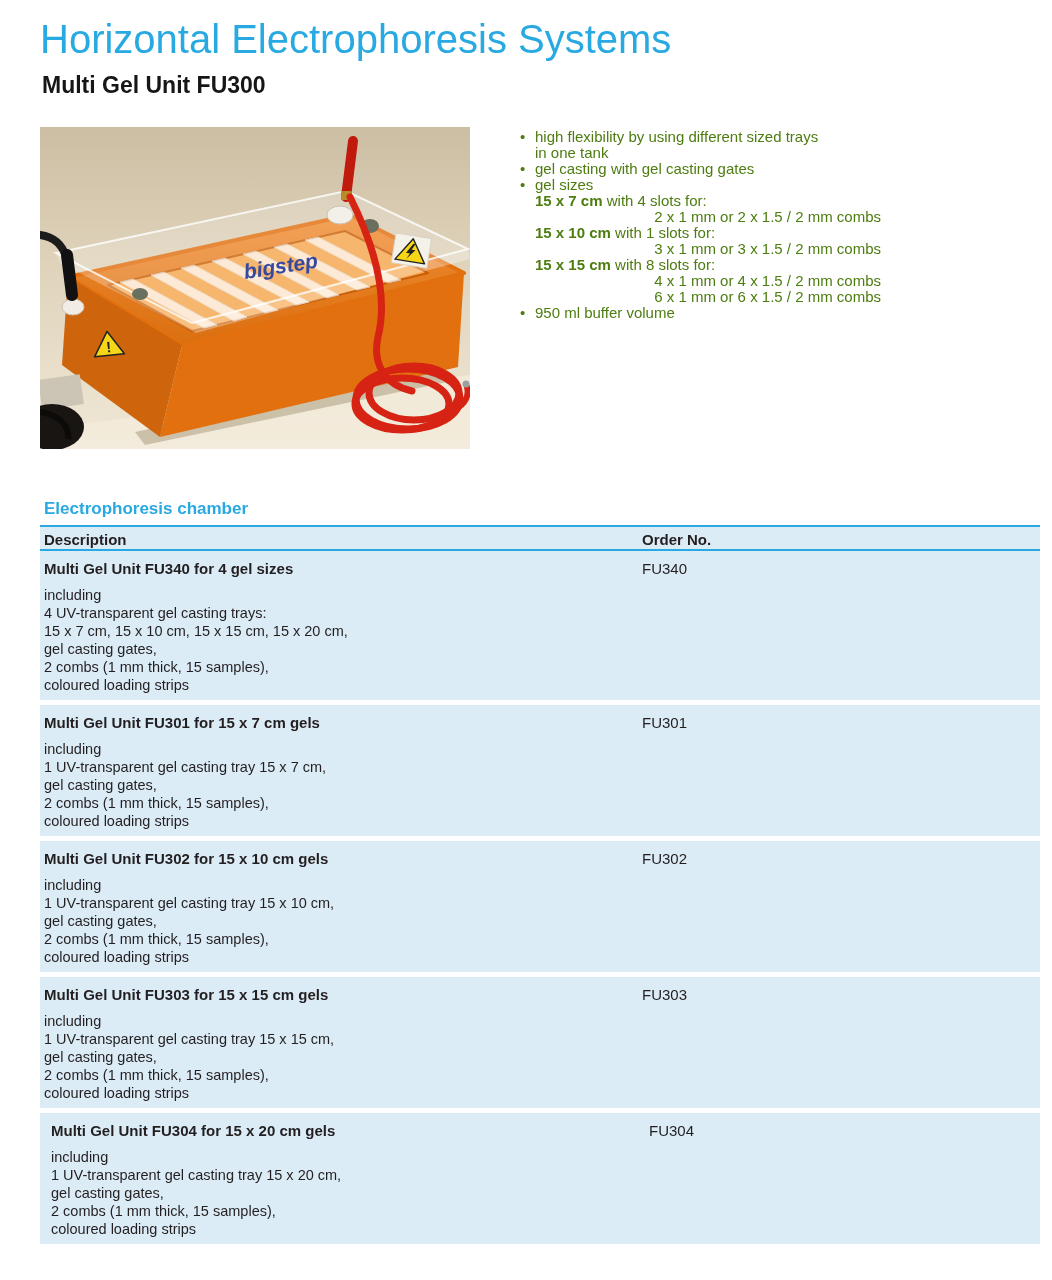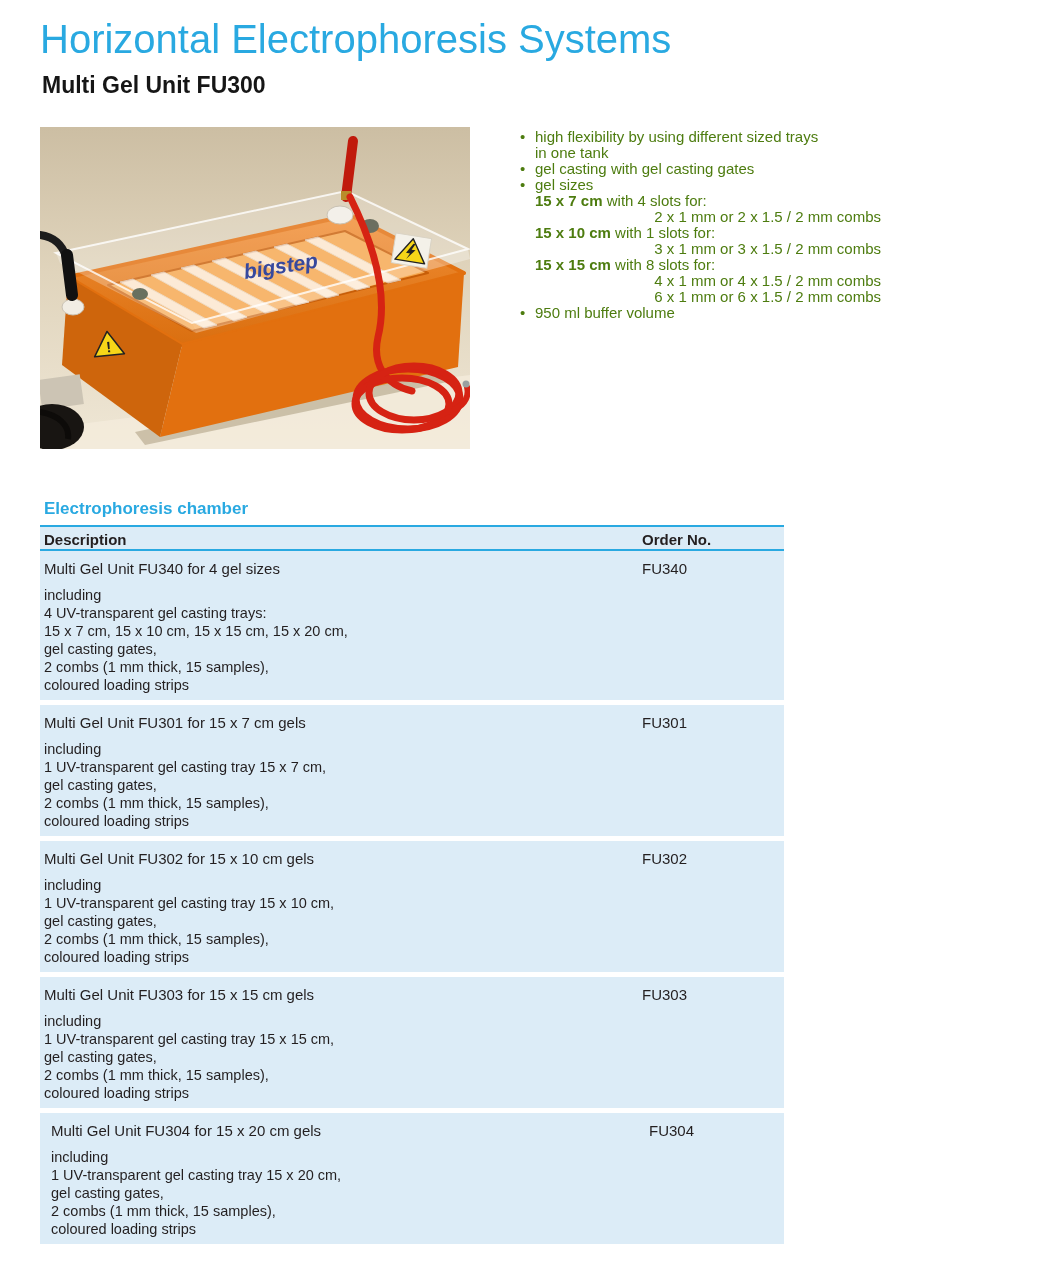--- a/index.html
+++ b/index.html
@@ -27,42 +27,42 @@
   .features{
     list-style:none; margin:2px 0 0 0; padding:0;
     width:363px; font-size:15px; line-height:16px; color:#4d7c0f;
   }
   .features li{position:relative; padding-left:17px;}
   .features li::before{content:"\2022"; position:absolute; left:2px; top:0;}
   .pre{white-space:pre-line;}
   .gel-size-line b{font-weight:700;}
   .combs{text-align:right;}
 
-  .table-section{margin:50px 16px 0 40px; width:744px;}
+  .table-section{margin:50px 16px 0 40px; width:1000px;}
   .section-title{
     font-size:17px; font-weight:700; color:var(--accent);
     margin:0 0 6px 4px; line-height:20px;
   }
   .thead{
     display:grid; grid-template-columns:598px 1fr;
     background:var(--rowbg);
     border-top:2px solid var(--accent);
     border-bottom:2px solid var(--accent);
     padding:4px 8px 0 4px;
     font-size:15px; font-weight:700; line-height:18px;
   }
   .trow{
     display:grid; grid-template-columns:598px 1fr;
     background:var(--rowbg);
     padding:8px 8px 6px 4px;
     margin-bottom:5px;
     font-size:14.5px;
   }
   .trow:last-child{margin-bottom:0;padding-left:11px;}
-  .row-title{grid-column:1; grid-row:1; font-weight:400; font-size:15px; line-height:19px;}
+  .row-title{grid-column:1; grid-row:1; font-weight:700; font-size:15px; line-height:19px;}
   .row-order{grid-column:2; grid-row:1; font-size:15px; line-height:19px;}
   .row-details{grid-column:1; grid-row:2; margin-top:8px; line-height:18px; white-space:pre-line;}
 </style>
 </head>
 <body>
 
 <div class="page">
 
   <h1 class="main-title">Horizontal Electrophoresis Systems</h1>
   <h2 class="sub-title">Multi Gel Unit FU300</h2>

